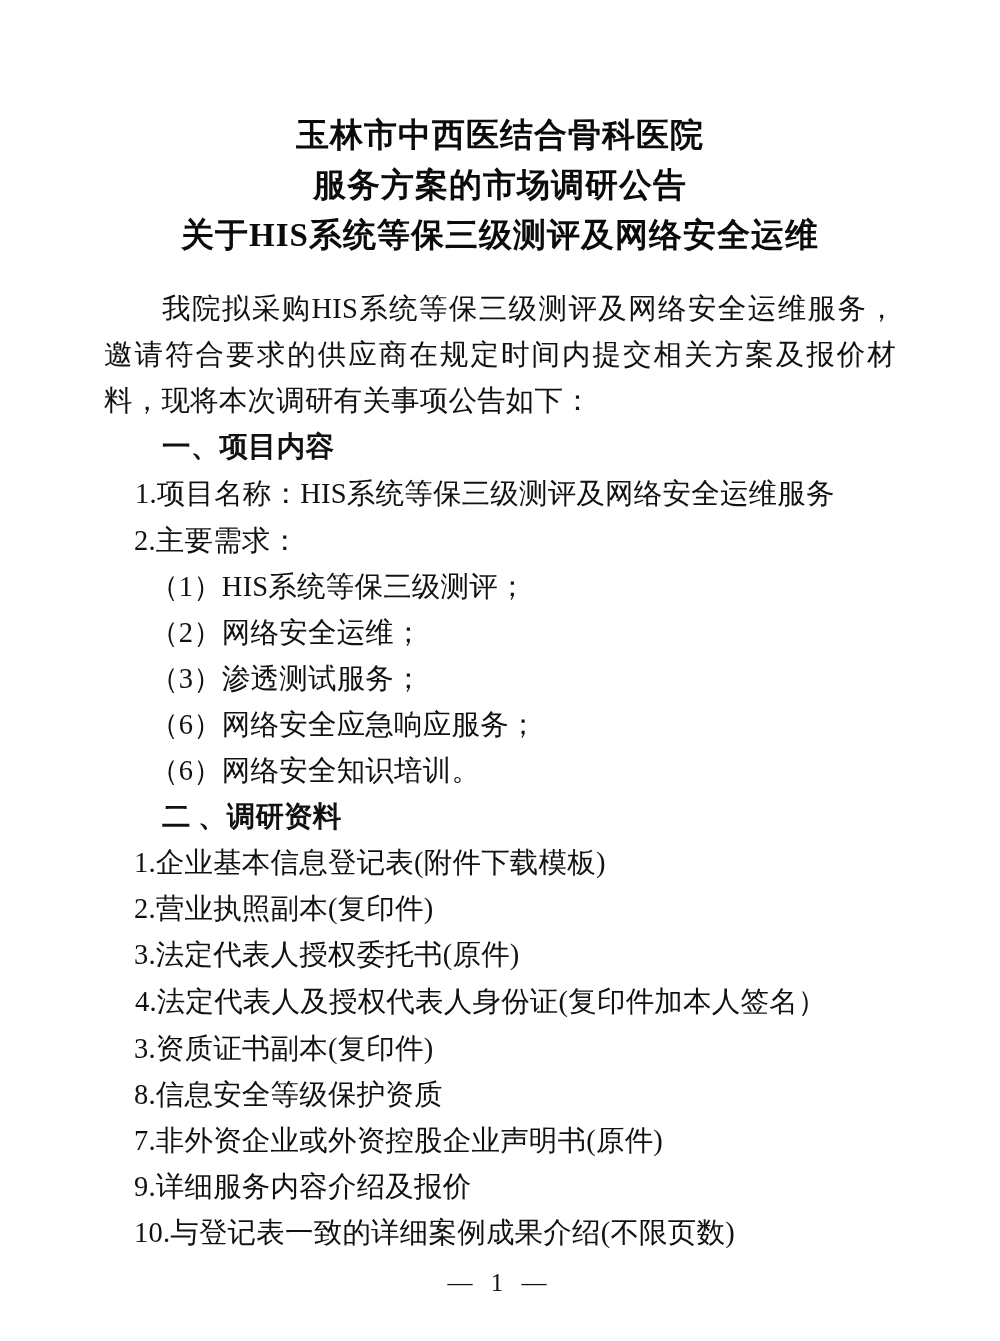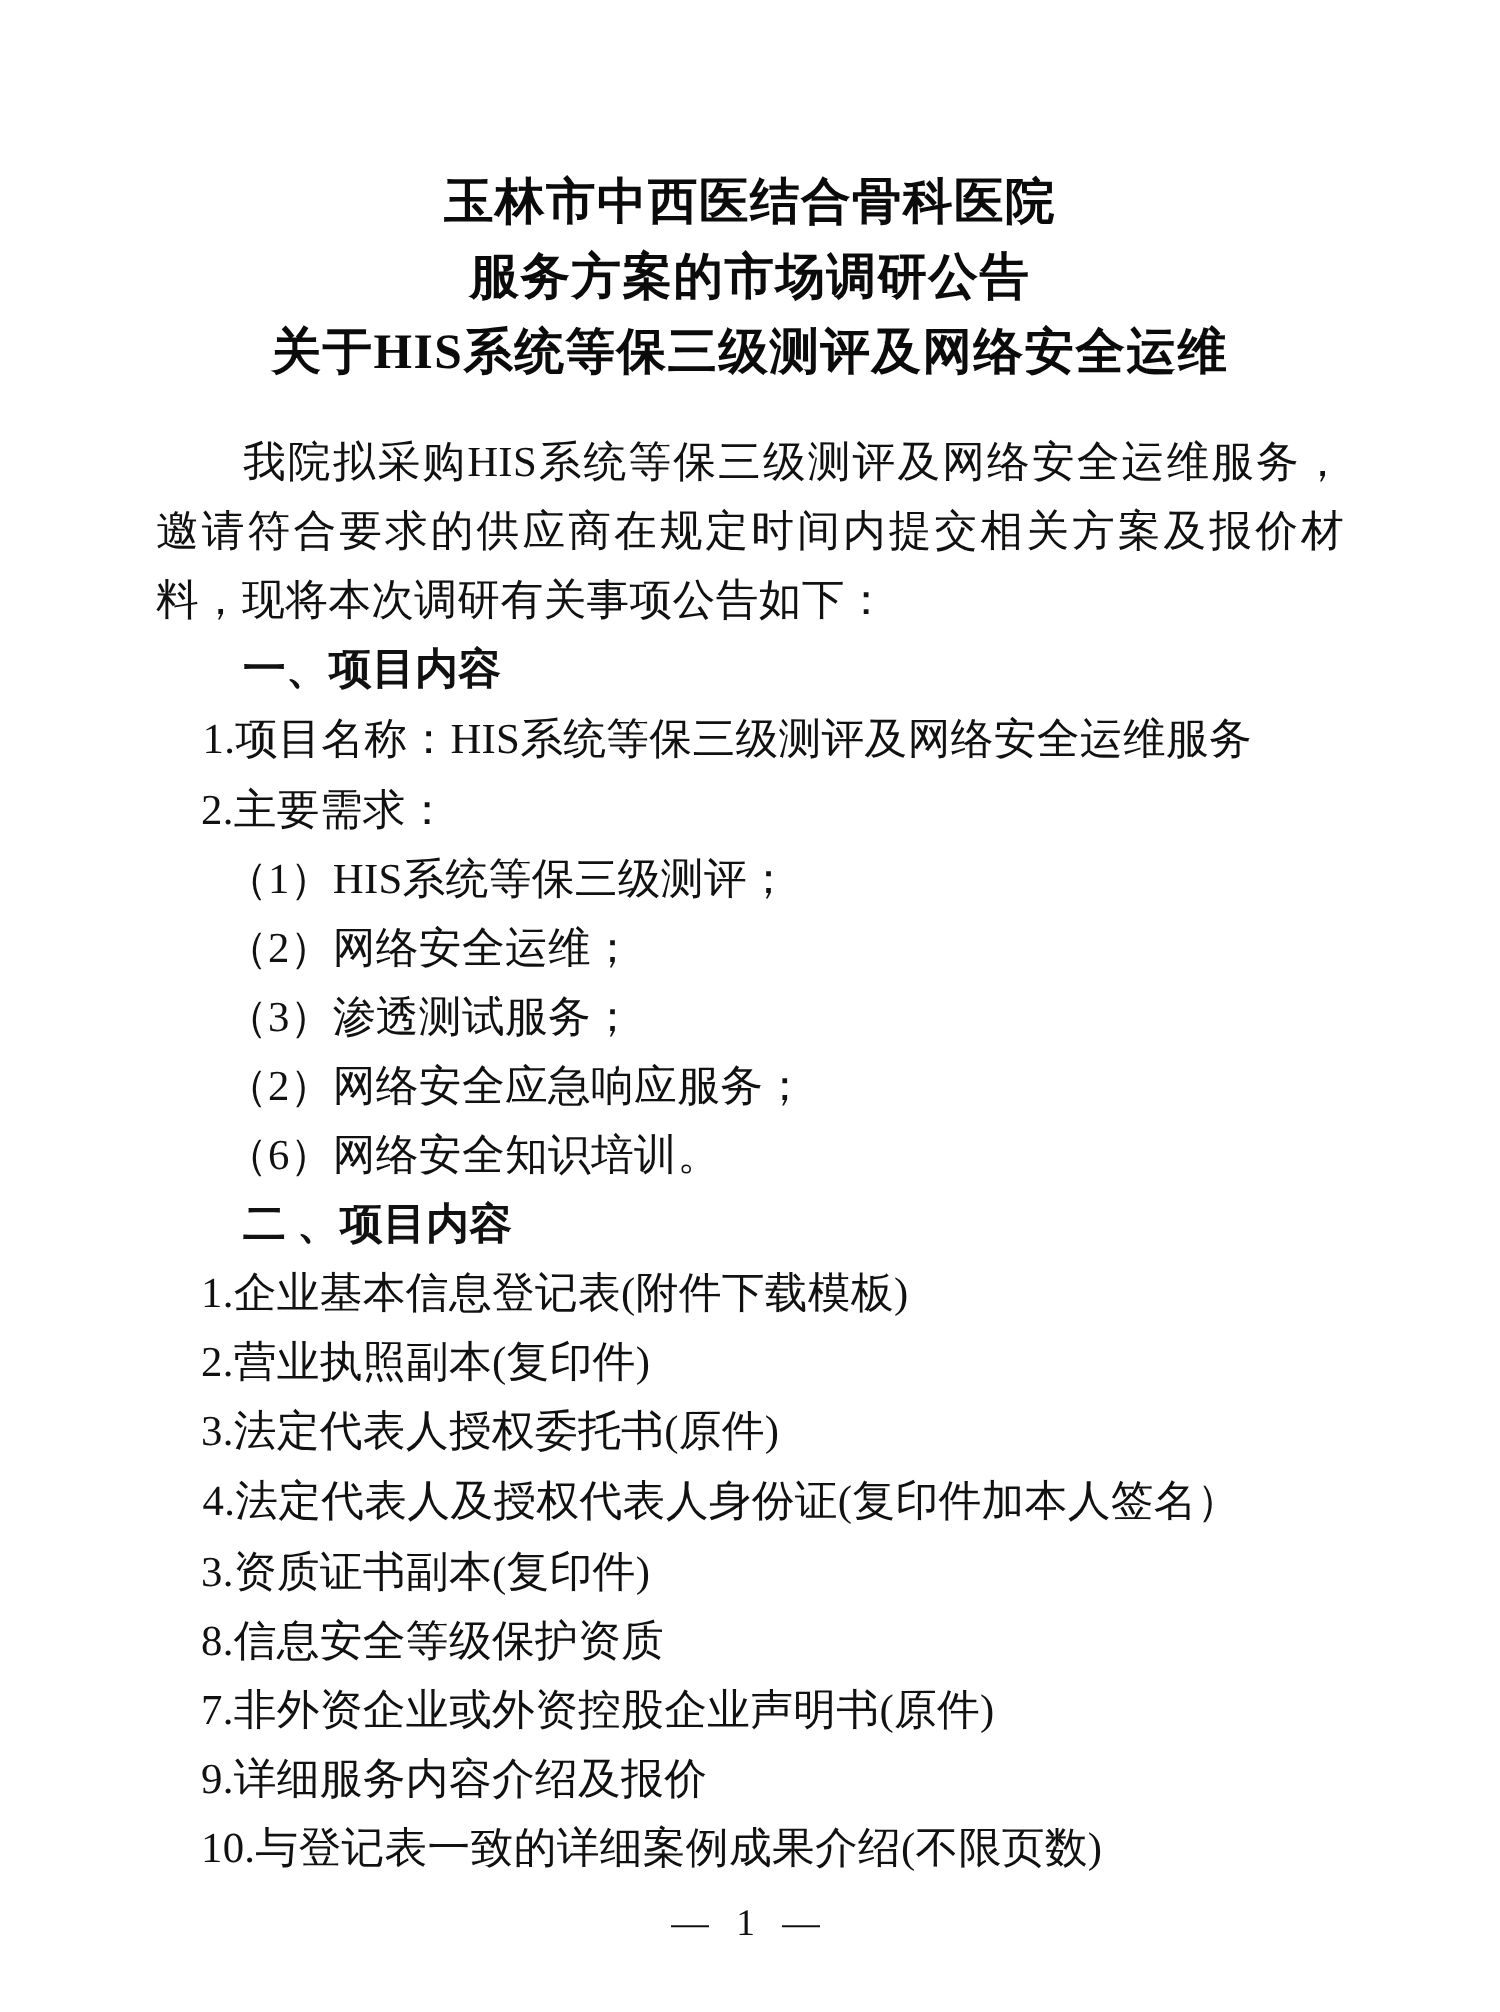--- a/index.html
+++ b/index.html
@@ -99,24 +99,24 @@
 
     <p class="heading">一、项目内容</p>
 
     <p class="item-hang">1.项目名称：HIS系统等保三级测评及网络安全运维服务</p>
 
     <p class="item">2.主要需求：</p>
 
     <p class="paren-item">（1）HIS系统等保三级测评；</p>
     <p class="paren-item">（2）网络安全运维；</p>
     <p class="paren-item">（3）渗透测试服务；</p>
-    <p class="paren-item">（2）网络安全应急响应服务；</p>
+    <p class="paren-item">（6）网络安全应急响应服务；</p>
     <p class="paren-item">（6）网络安全知识培训。</p>
 
-    <p class="heading">二 、项目内容</p>
+    <p class="heading">二 、调研资料</p>
 
     <p class="item">1.企业基本信息登记表(附件下载模板)</p>
     <p class="item">2.营业执照副本(复印件)</p>
     <p class="item">3.法定代表人授权委托书(原件)</p>
     <p class="item-hang">4.法定代表人及授权代表人身份证(复印件加本人签名）</p>
     <p class="item">3.资质证书副本(复印件)</p>
     <p class="item">8.信息安全等级保护资质</p>
     <p class="item">7.非外资企业或外资控股企业声明书(原件)</p>
     <p class="item">9.详细服务内容介绍及报价</p>
     <p class="item">10.与登记表一致的详细案例成果介绍(不限页数)</p>

